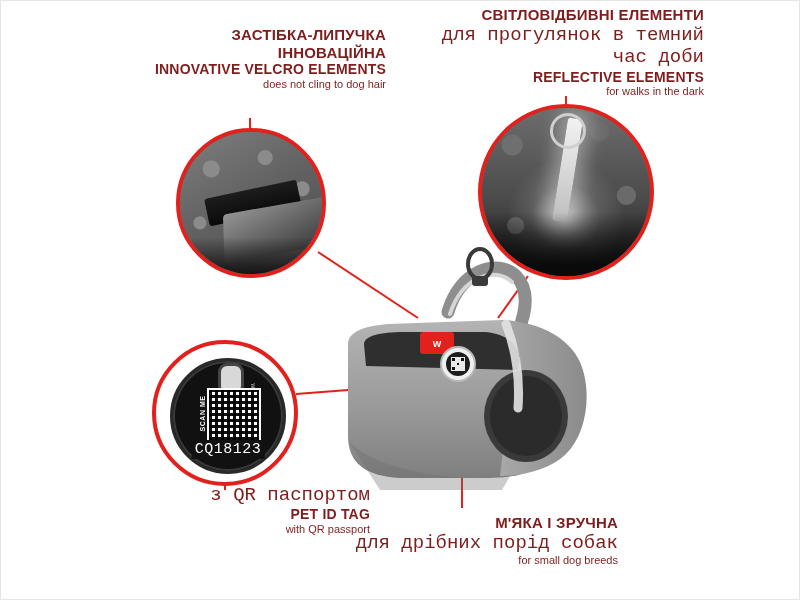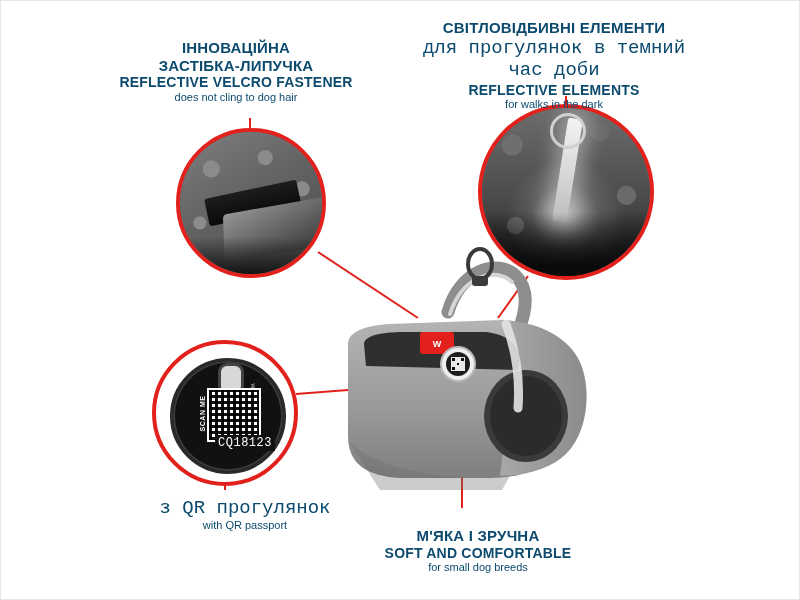--- a/index.html
+++ b/index.html
@@ -14,24 +14,23 @@
     position: relative;
     width: 800px;
     height: 600px;
     background: #ffffff;
     overflow: hidden;
   }
 
   
   .callout {
     position: absolute;
-    text-align: center;
-    color: #0c4a6e;
+    text-align: right;
+    color: #7f1d1d;
     line-height: 1.18;
-    margin-top: 13px;
   }
   .callout .ua-bold {
     font-size: 15px;
     font-weight: bold;
     letter-spacing: 0.2px;
   }
   .callout .ua-sub {
     font-size: 19px;
     font-weight: normal;
     font-family: Liberation Mono, monospace;
@@ -211,30 +210,29 @@
     right: 10px; top: 50%;
     margin-top: -16px;
     font-size: 5px;
     color: #cfcfcf;
     transform: rotate(90deg);
     transform-origin: center;
     letter-spacing: 0.3px;
   }
   .tag-code {
     position: absolute;
-    left: 50%; bottom: 20px;
+    left: 50%; bottom: 12px;
     transform: translateX(-50%);
     font-family: "Liberation Mono", monospace;
-    font-size: 12px;
+    font-size: 15px;
     color: #ffffff;
     background: #111;
     padding: 1px 3px;
     letter-spacing: 0.5px;
     white-space: nowrap;
-    margin-left: 17px;
   }
 
   
   #product {
     position: absolute;
     left: 330px; top: 240px;
     width: 300px; height: 260px;
   }
 
   
@@ -346,38 +344,39 @@
         <div class="tag-scan">SCAN ME</div>
         <div class="tag-side-text">WAUDOG.COM</div>
         <div class="tag-badge"></div>
         <div class="tag-qr"></div>
         <div class="tag-code">CQ18123</div>
       </div>
     </div>
   </div>
 
   <div class="callout" id="callout-velcro">
+    <div class="ua-bold">ЗАСТІБКА-ЛИПУЧКА</div>
     <div class="ua-bold">ІННОВАЦІЙНА</div>
-    <div class="ua-bold">ЗАСТІБКА-ЛИПУЧКА</div>
-    <div class="en-bold">REFLECTIVE VELCRO FASTENER</div>
+    <div class="en-bold">INNOVATIVE VELCRO ELEMENTS</div>
     <div class="en-sub">does not cling to dog hair</div>
   </div>
 
   <div class="callout" id="callout-reflective">
     <div class="ua-bold">СВІТЛОВІДБИВНІ ЕЛЕМЕНТИ</div>
     <div class="ua-sub">для прогулянок в темний час доби</div>
     <div class="en-bold">REFLECTIVE ELEMENTS</div>
     <div class="en-sub">for walks in the dark</div>
   </div>
 
   <div class="callout" id="callout-tag">
-    <div class="ua-sub">з QR прогулянок</div>
+    <div class="ua-sub">з QR паспортом</div>
+    <div class="en-bold">PET ID TAG</div>
     <div class="en-sub">with QR passport</div>
   </div>
 
   <div class="callout" id="callout-comfort">
     <div class="ua-bold">М'ЯКА І ЗРУЧНА</div>
-    <div class="en-bold">SOFT AND COMFORTABLE</div>
+    <div class="ua-sub">для дрібних порід собак</div>
     <div class="en-sub">for small dog breeds</div>
   </div>
 
   <div id="frame-border"></div>
 </div>
 
 </body></html>

